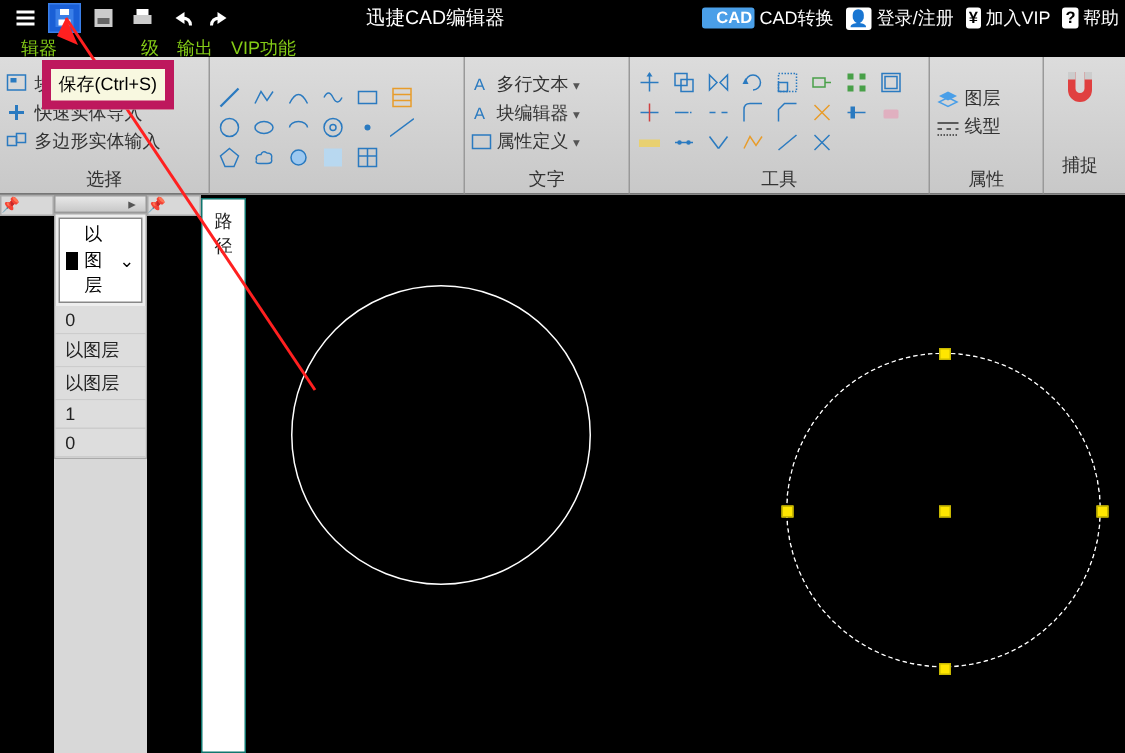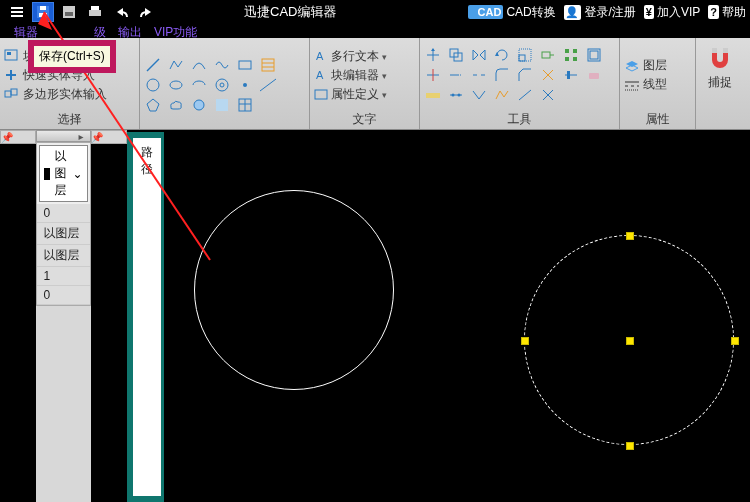--- a/index.html
+++ b/index.html
@@ -7,49 +7,49 @@
   
   .titlebar { background: #000; color: #fff; height: 24px; display: flex; align-items: center; }
   .titlebar .qat { display: flex; align-items: center; padding: 0 4px; }
   .titlebar .qat .btn { width: 22px; height: 20px; display: flex; align-items: center; justify-content: center; margin: 0 2px; }
   .titlebar .title { flex: 0 0 auto; padding: 0 20px; margin-left: 60px; font-size: 13px; }
   .titlebar .right { margin-left: auto; display: flex; align-items: center; }
   .titlebar .right .item { display: flex; align-items: center; padding: 0 4px; color: #fff; }
   .titlebar .right .badge { background: #fff; color: #000; font-weight: bold; font-size: 11px; padding: 1px 2px; margin-right: 3px; border-radius: 2px; }
   .titlebar .right .badge-blue { background: #4a9fe8; color: #fff; padding-left: 10px; }
   
-  .tabstrip { background: #000; color: #8b5cf6; height: 14px; display: flex; align-items: flex-start; padding-left: 8px; font-size: 12px; }
+  .tabstrip { background: #000; color: #84cc16; height: 14px; display: flex; align-items: flex-start; padding-left: 8px; font-size: 12px; }
   .tabstrip .tab { padding: 0 6px; }
   
   .tooltip { position: absolute; left: 28px; top: 40px; background: #f8f8e0; border: 6px solid #be185d; padding: 2px 5px; font-size: 12px; color: #000; z-index: 100; }
   
   .ribbon { background: linear-gradient(#dcdcdc, #c8c8c8); height: 92px; display: flex; border-bottom: 1px solid #888; }
   .ribbon .group { border-right: 1px solid #999; display: flex; flex-direction: column; padding: 2px 4px 0 4px; }
   .ribbon .group .content { flex: 1; display: flex; flex-direction: column; justify-content: center; }
   .ribbon .group .label { text-align: center; font-size: 12px; color: #333; padding: 1px 0; }
   .ribbon .icons-row { display: flex; gap: 5px; margin: 1px 0; align-items: center; }
   .ribbon .icon { width: 18px; height: 18px; display: flex; align-items: center; justify-content: center; }
   .ribbon .textitem { display: flex; align-items: center; gap: 3px; font-size: 12px; color: #333; padding: 1px 0; }
   .ribbon .textitem .arrow::after { content: "▾"; font-size: 9px; color: #555; }
-  .ribbon .bigbtn { display: flex; flex-direction: column; align-items: center; padding: 4px 6px; }
+  .ribbon .bigbtn { display: flex; flex-direction: column; align-items: center; padding: 4px 6px; gap: 28px; }
   .ribbon .bigbtn .biglabel { font-size: 12px; color: #333; margin-top: 2px; }
   
   .main { display: flex; height: 372px; }
   .sidepanel { width: 164px; background: #000; display: flex; }
   .sidepanel .pane { background: #d8d8d8; }
   .sidepanel .pane .handle { height: 12px; background: linear-gradient(#e8e8e8,#c8c8c8); border: 1px solid #999; display:flex; justify-content:flex-end; align-items:center; padding-right:6px; }
   .sidepanel .pane .handle::after { content:"▸"; font-size:10px; color:#555; }
   .sidepanel .pin { position:relative; height:14px; background: #d8d8d8; border:1px solid #aaa; display:flex; justify-content:flex-end; padding-right:22px; align-items:center; }
   .sidepanel .pin::before { content:"📌"; font-size:10px; }
   .sidepanel .listbox { background: #eee; border:1px solid #aaa; }
   .sidepanel .listbox .row-sel { display:flex; align-items:center; padding:2px 4px; background:#fff; border:1px solid #888; margin:2px; }
   .sidepanel .listbox .row-sel .swatch { width:12px; height:12px; background:#000; margin-right:4px; }
   .sidepanel .listbox .row-sel .arrow { margin-left:auto; }
   .sidepanel .listbox .row { padding:2px 6px; background:#ddd; color:#222; border-bottom:1px solid #ccc; }
-  .sidepanel .pathbox { background:#fff; border:6px solid #0f766e; flex:1; padding:6px 8px; color:#222; margin-top:2px; min-height:60px; }
+  .sidepanel .pathbox { background:#fff; border:1px solid #0f766e; flex:1; padding:6px 8px; color:#222; margin-top:2px; min-height:60px; }
   
   .canvas { flex:1; background:#000; position:relative; overflow:hidden; }
   .circle-solid { position:absolute; border:1px solid #fff; border-radius:50%; }
   .circle-dashed { position:absolute; border:1px dashed #fff; border-radius:50%; }
   .grip { position:absolute; width:8px; height:8px; background:#ffe600; border:1px solid #c9b900; }
   
   .anno-line { position:absolute; pointer-events:none; }
   
   svg { display:block; }
 </style>

